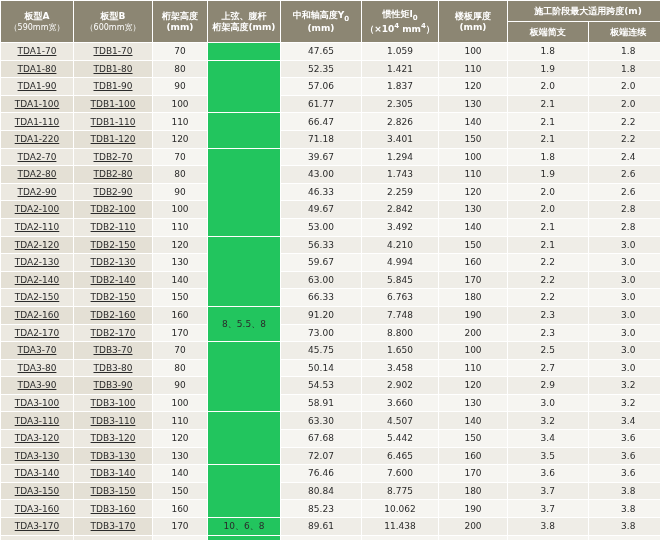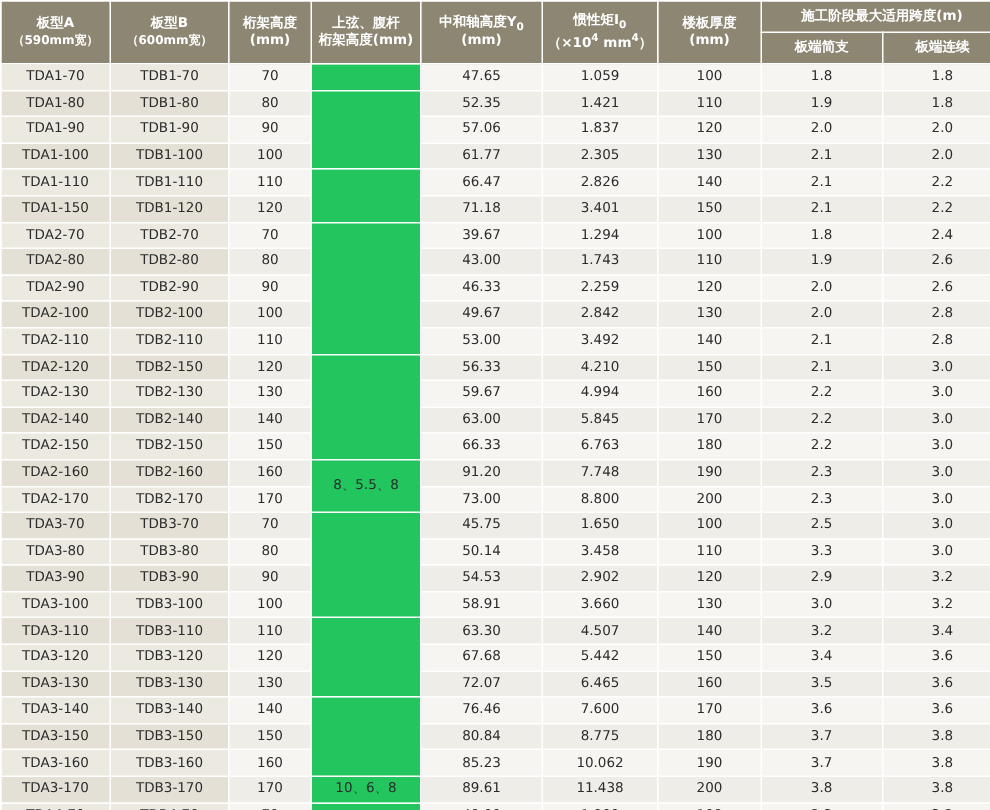--- a/index.html
+++ b/index.html
@@ -26,28 +26,28 @@
     color:#ffffff;
     font-weight:bold;
     font-size:9px;
     height:20px;
   }
   thead th.tall{height:38px;}
   tbody td{
     height:16.6px;
     font-size:9px;
   }
-  .lbl{background:#ece9e1;}
+  .lbl{background:#ece9e1;text-decoration:underline;}
   .num{background:#f6f5f1;}
   tbody tr:nth-child(even) .lbl{background:#e4e0d5;}
   tbody tr:nth-child(even) .num{background:#efede7;}
   .merge{background:#22c55e;}
   .sup{font-size:7px;vertical-align:super;}
   .sub{font-size:7px;vertical-align:sub;}
-  .hdr-sub{font-size:8px;font-weight:bold;}
+  .hdr-sub{font-size:8px;font-weight:normal;}
 </style>
 </head>
 <body>
 
 <table>
   <thead>
     <tr>
       <th class="tall" rowspan="2" style="width:72px">
         <span>板型A</span><br><span class="hdr-sub">（590mm宽）</span>
       </th>
@@ -126,21 +126,21 @@
         <td class="lbl">TDB1-110</td>
         <td class="num">110</td>
         <td class="merge" rowspan="2"></td>
         <td class="num">66.47</td>
         <td class="num">2.826</td>
         <td class="num">140</td>
         <td class="num">2.1</td>
         <td class="num">2.2</td>
       </tr>
       <tr>
-        <td class="lbl">TDA1-150</td>
+        <td class="lbl">TDA1-220</td>
         <td class="lbl">TDB1-120</td>
         <td class="num">120</td>
         <td class="num">71.18</td>
         <td class="num">3.401</td>
         <td class="num">150</td>
         <td class="num">2.1</td>
         <td class="num">2.2</td>
       </tr>
       <tr>
         <td class="lbl">TDA2-70</td>
@@ -266,21 +266,21 @@
         <td class="num">2.5</td>
         <td class="num">3.0</td>
       </tr>
       <tr>
         <td class="lbl">TDA3-80</td>
         <td class="lbl">TDB3-80</td>
         <td class="num">80</td>
         <td class="num">50.14</td>
         <td class="num">3.458</td>
         <td class="num">110</td>
-        <td class="num">3.3</td>
+        <td class="num">2.7</td>
         <td class="num">3.0</td>
       </tr>
       <tr>
         <td class="lbl">TDA3-90</td>
         <td class="lbl">TDB3-90</td>
         <td class="num">90</td>
         <td class="num">54.53</td>
         <td class="num">2.902</td>
         <td class="num">120</td>
         <td class="num">2.9</td>

